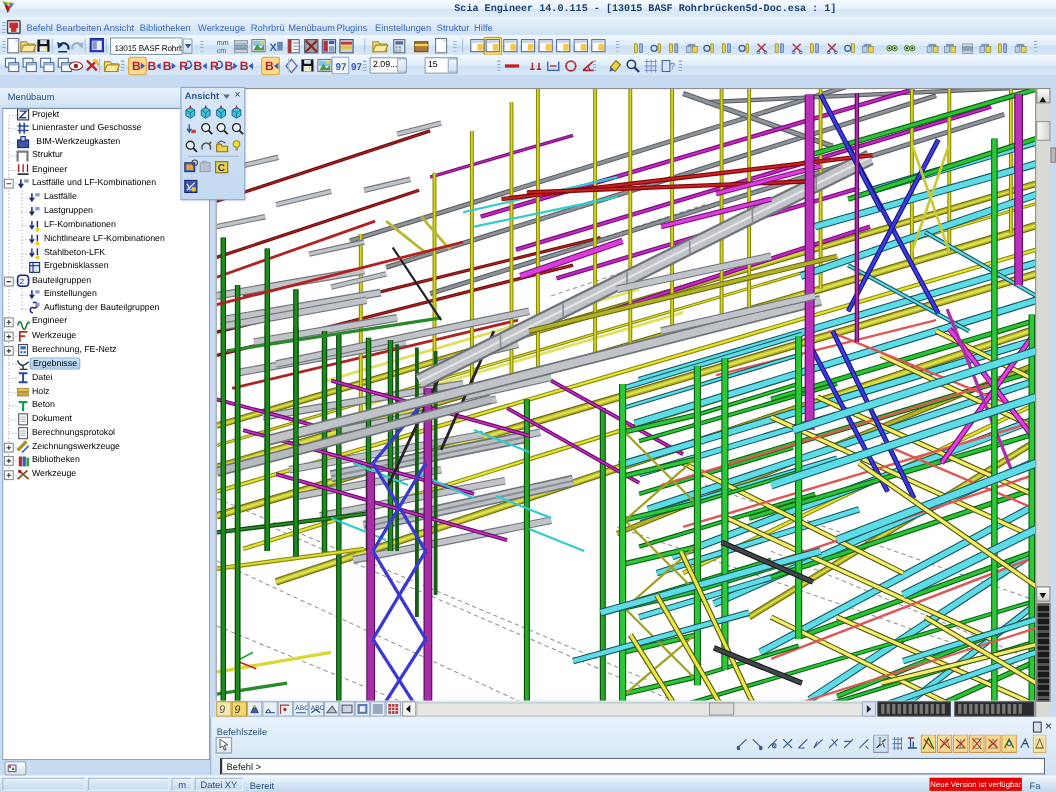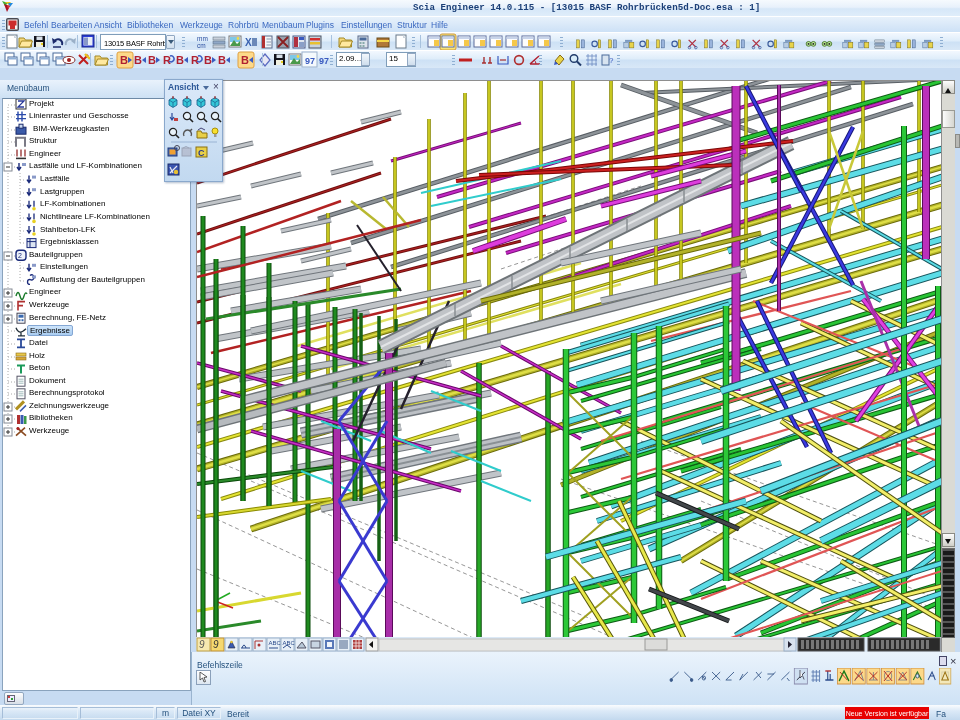--- a/index.html
+++ b/index.html
@@ -1129,20 +1129,21 @@
 <rect x="298" y="0" width="16" height="16" fill="#fcd98a" stroke="#d09040"></rect>
           <path d="M301 12 l5 -8 l5 8" fill="none" stroke="#2a7a2a" stroke-width="1.4"></path>
           <circle cx="306" cy="8" r="2" fill="#d0e8ff" stroke="#456"></circle>
 <path d="M319 12 l5 -8 l4 8 M321 8 h6" stroke="#2a4a8a" fill="none" stroke-width="1.2"></path>
 <path d="M336 12 V4 h8 v8" stroke="#2a4a8a" fill="none" stroke-width="1.2"></path>
 <rect x="333" y="0" width="14" height="16" fill="#f8e8b0" stroke="#d0a040" opacity=".85"></rect>
           <path d="M336 12 l4 -8 l4 8 z" fill="none" stroke="#997010" stroke-width="1.2"></path>
 </g>
 </g>
 </svg>
+<div class="abs" style="left:8px;top:37px;width:750px;height:15px;background:#fff;border:1px solid #62717e;border-left:2px solid #333;font-size:8.5px;color:#111;padding:2px 0 0 4px">Befehl &gt;</div>
 </div>
 <div class="abs" id="statusbar">
 <div class="seg" style="left:2px;width:76px"></div>
 <div class="seg" style="left:80px;width:74px"></div>
 <div class="seg" style="left:156px;width:19px;text-align:center">m</div>
 <div class="seg" style="left:177px;width:44px;text-align:center">Datei XY</div>
 <div class="abs" style="left:227px;top:4px;font-size:8.5px;color:#26527e">Bereit</div>
 <div class="abs" style="left:845px;top:2px;width:84px;height:12px;background:#e80000;color:#fff;font-size:7px;text-align:center;padding-top:3px">Neue Version ist verfügbar</div>
 <div class="abs" style="left:936px;top:4px;font-size:8.5px;color:#26527e">Fa</div>
 </div>

